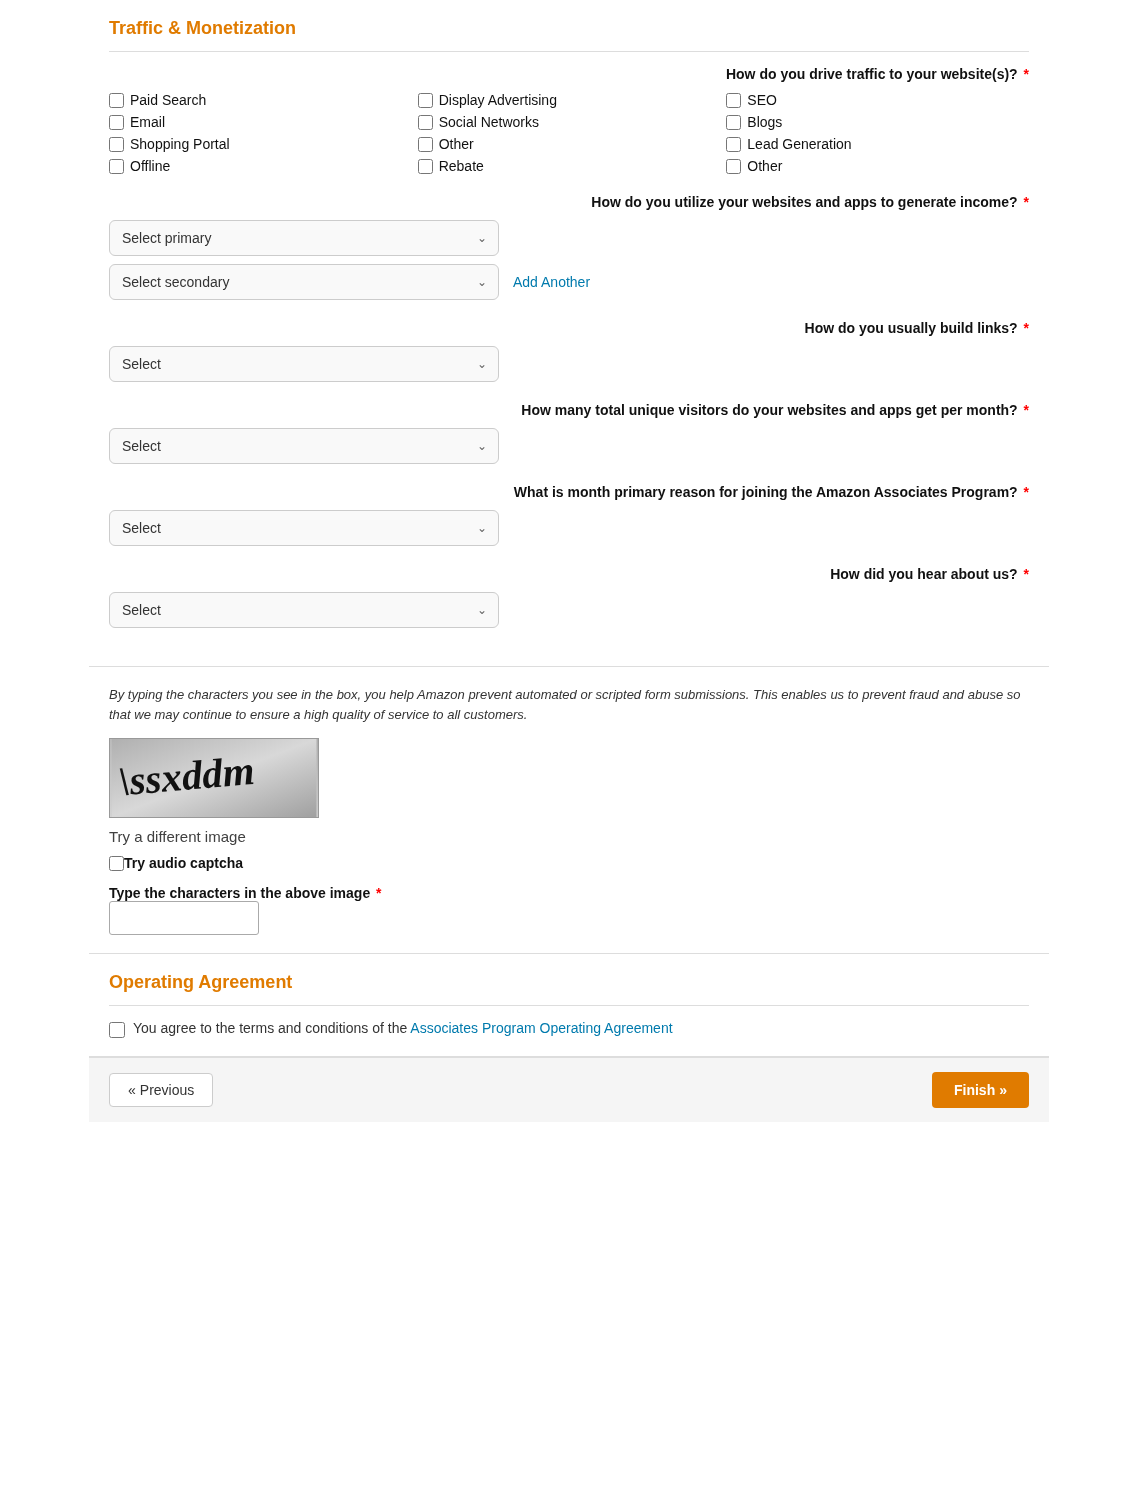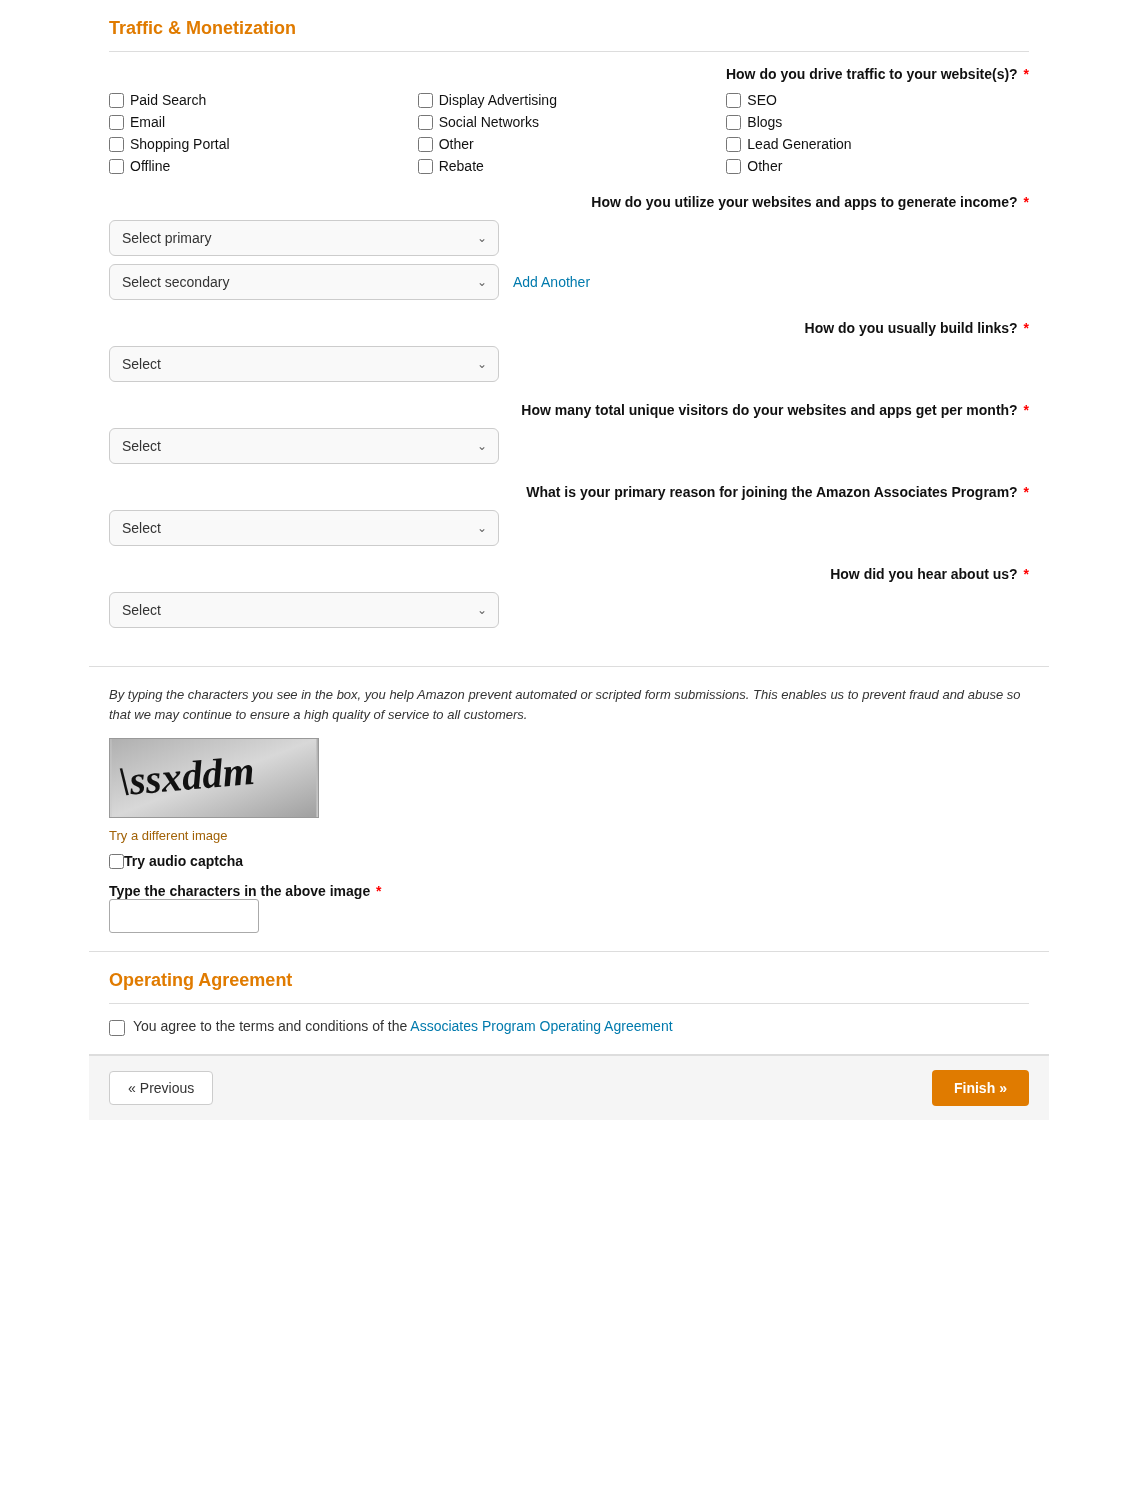--- a/index.html
+++ b/index.html
@@ -109,23 +109,23 @@
       justify-content: center;
       margin-bottom: 10px;
       overflow: hidden;
       position: relative;
     }
     .captcha-text-svg {
       width: 100%;
       height: 100%;
     }
     .try-different-link {
-      color: #a16207;
+      color: #404040;
       text-decoration: none;
-      font-size: 13px;
+      font-size: 15px;
       display: block;
       margin-bottom: 10px;
     }
     .audio-captcha-row {
       display: flex;
       align-items: center;
       margin-bottom: 14px;
     }
     .audio-captcha-row input[type="checkbox"] {
       width: 15px;
@@ -317,21 +317,21 @@
     <div class="select-wrapper">
       <select>
         <option value="">Select</option>
       </select>
       <span class="select-arrow">⌄</span>
     </div>
   </div>
 
   <div class="question-block">
     <div class="question-label">
-      <span>What is your primary reason for joining the Amazon Associates Program?</span><span class="required-star"> *</span>
+      <span>What is month primary reason for joining the Amazon Associates Program?</span><span class="required-star"> *</span>
     </div>
     <div class="select-wrapper">
       <select>
         <option value="">Select</option>
       </select>
       <span class="select-arrow">⌄</span>
     </div>
   </div>
 
   <div class="question-block">

